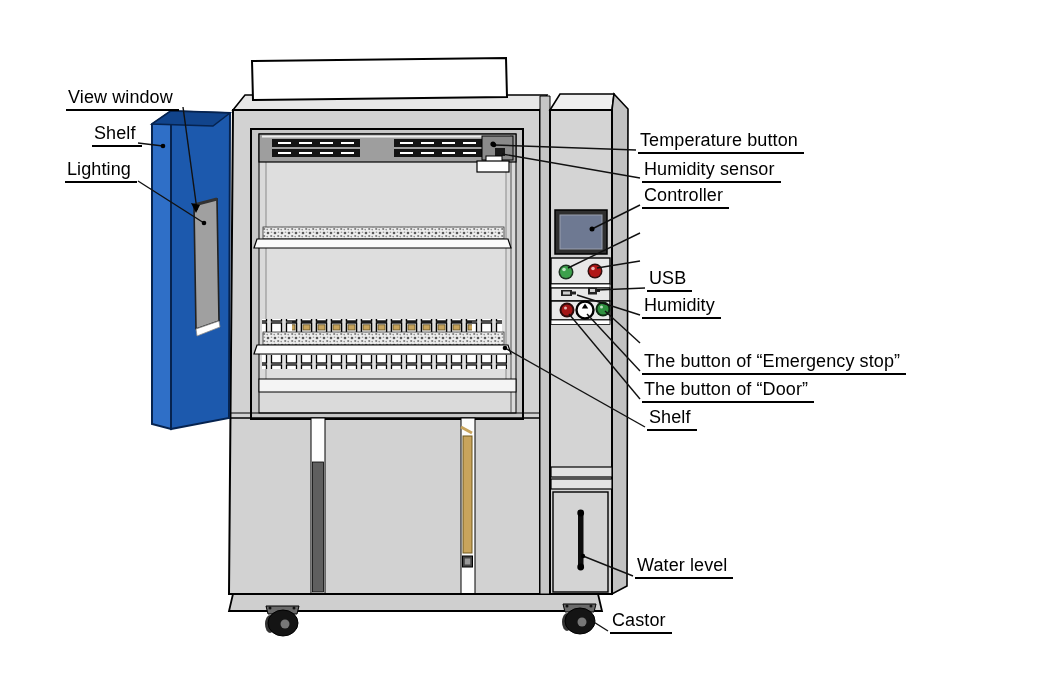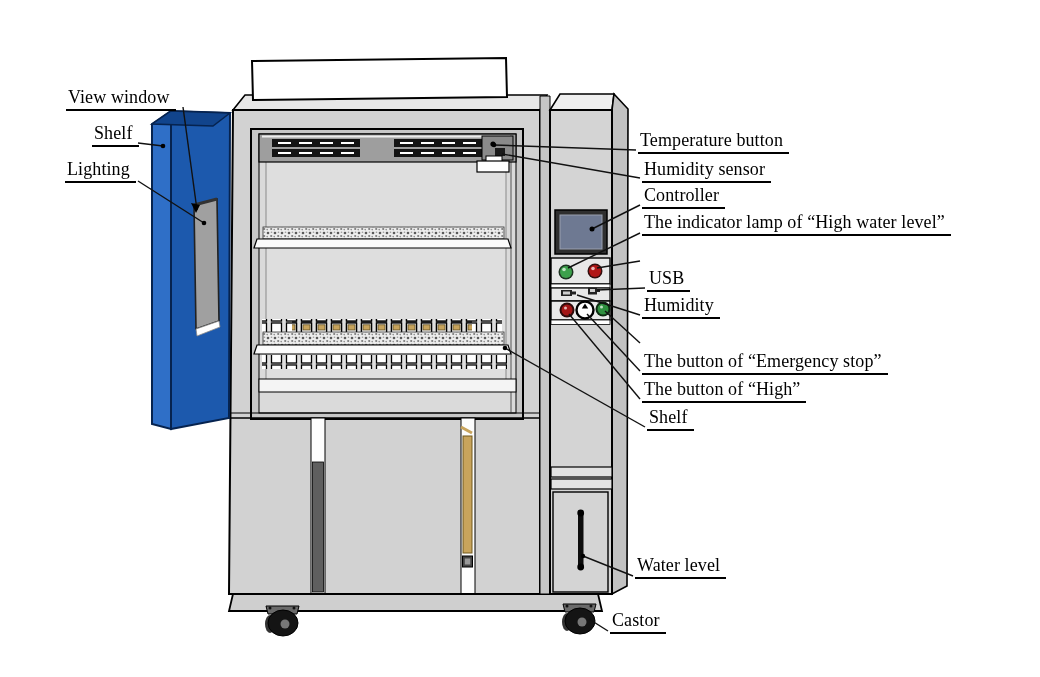--- a/index.html
+++ b/index.html
@@ -1,17 +1,17 @@
 <!DOCTYPE html>
 <html><head>
 <meta charset="utf-8">
 <style>
   html,body{margin:0;padding:0;background:#fff;}
   #canvas{position:relative;width:1040px;height:677px;background:#ffffff;overflow:hidden;
-          font-family:Liberation Serif, serif;}
+          font-family:Liberation Sans, sans-serif;}
   #drawing{position:absolute;left:0;top:0;}
   .label{position:absolute;font-size:18px;line-height:1.05;color:#000;white-space:nowrap;
          border-bottom:2px solid #000;padding:0 6px 2px 2px;letter-spacing:0.1px;}
 </style>
 </head>
 <body>
 
 <div id="canvas">
 
 <svg id="drawing" width="1040" height="677" viewBox="0 0 1040 677">
@@ -242,22 +242,21 @@
   </g>
 </svg>
 
 <div class="label" style="left:66px;top:88px">View window</div>
 <div class="label" style="left:92px;top:124px">Shelf</div>
 <div class="label" style="left:65px;top:160px">Lighting</div>
 
 <div class="label" style="left:638px;top:131px">Temperature button</div>
 <div class="label" style="left:642px;top:160px">Humidity sensor</div>
 <div class="label" style="left:642px;top:186px">Controller</div>
-<div class="label" style="left:642px;top:213px">The indicator lamp of “High water level”</div>
 <div class="label" style="left:647px;top:269px">USB</div>
 <div class="label" style="left:642px;top:296px">Humidity</div>
 <div class="label" style="left:642px;top:352px">The button of “Emergency stop”</div>
-<div class="label" style="left:642px;top:380px">The button of “High”</div>
+<div class="label" style="left:642px;top:380px">The button of “Door”</div>
 <div class="label" style="left:647px;top:408px">Shelf</div>
 <div class="label" style="left:635px;top:556px">Water level</div>
 <div class="label" style="left:610px;top:611px">Castor</div>
 
 </div>
 
 </body></html>

